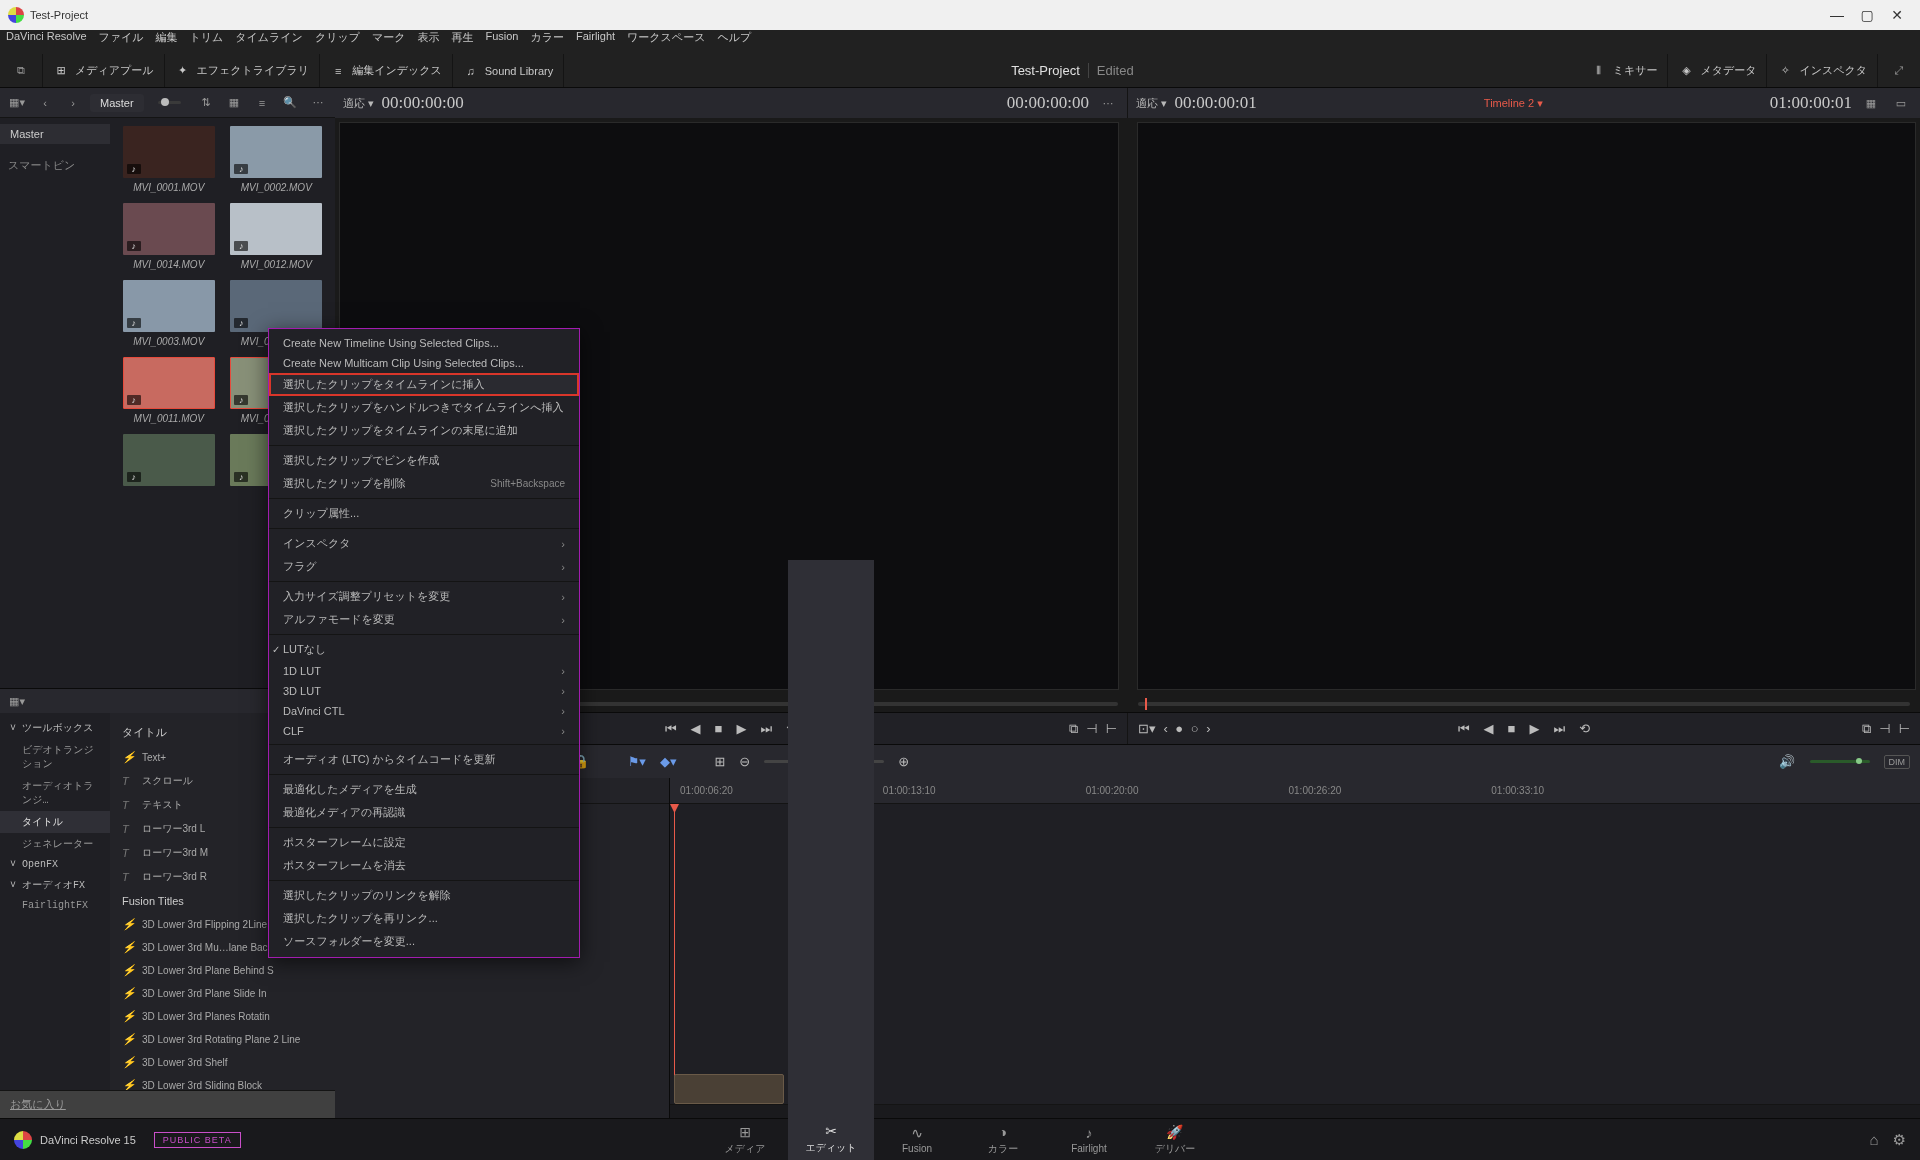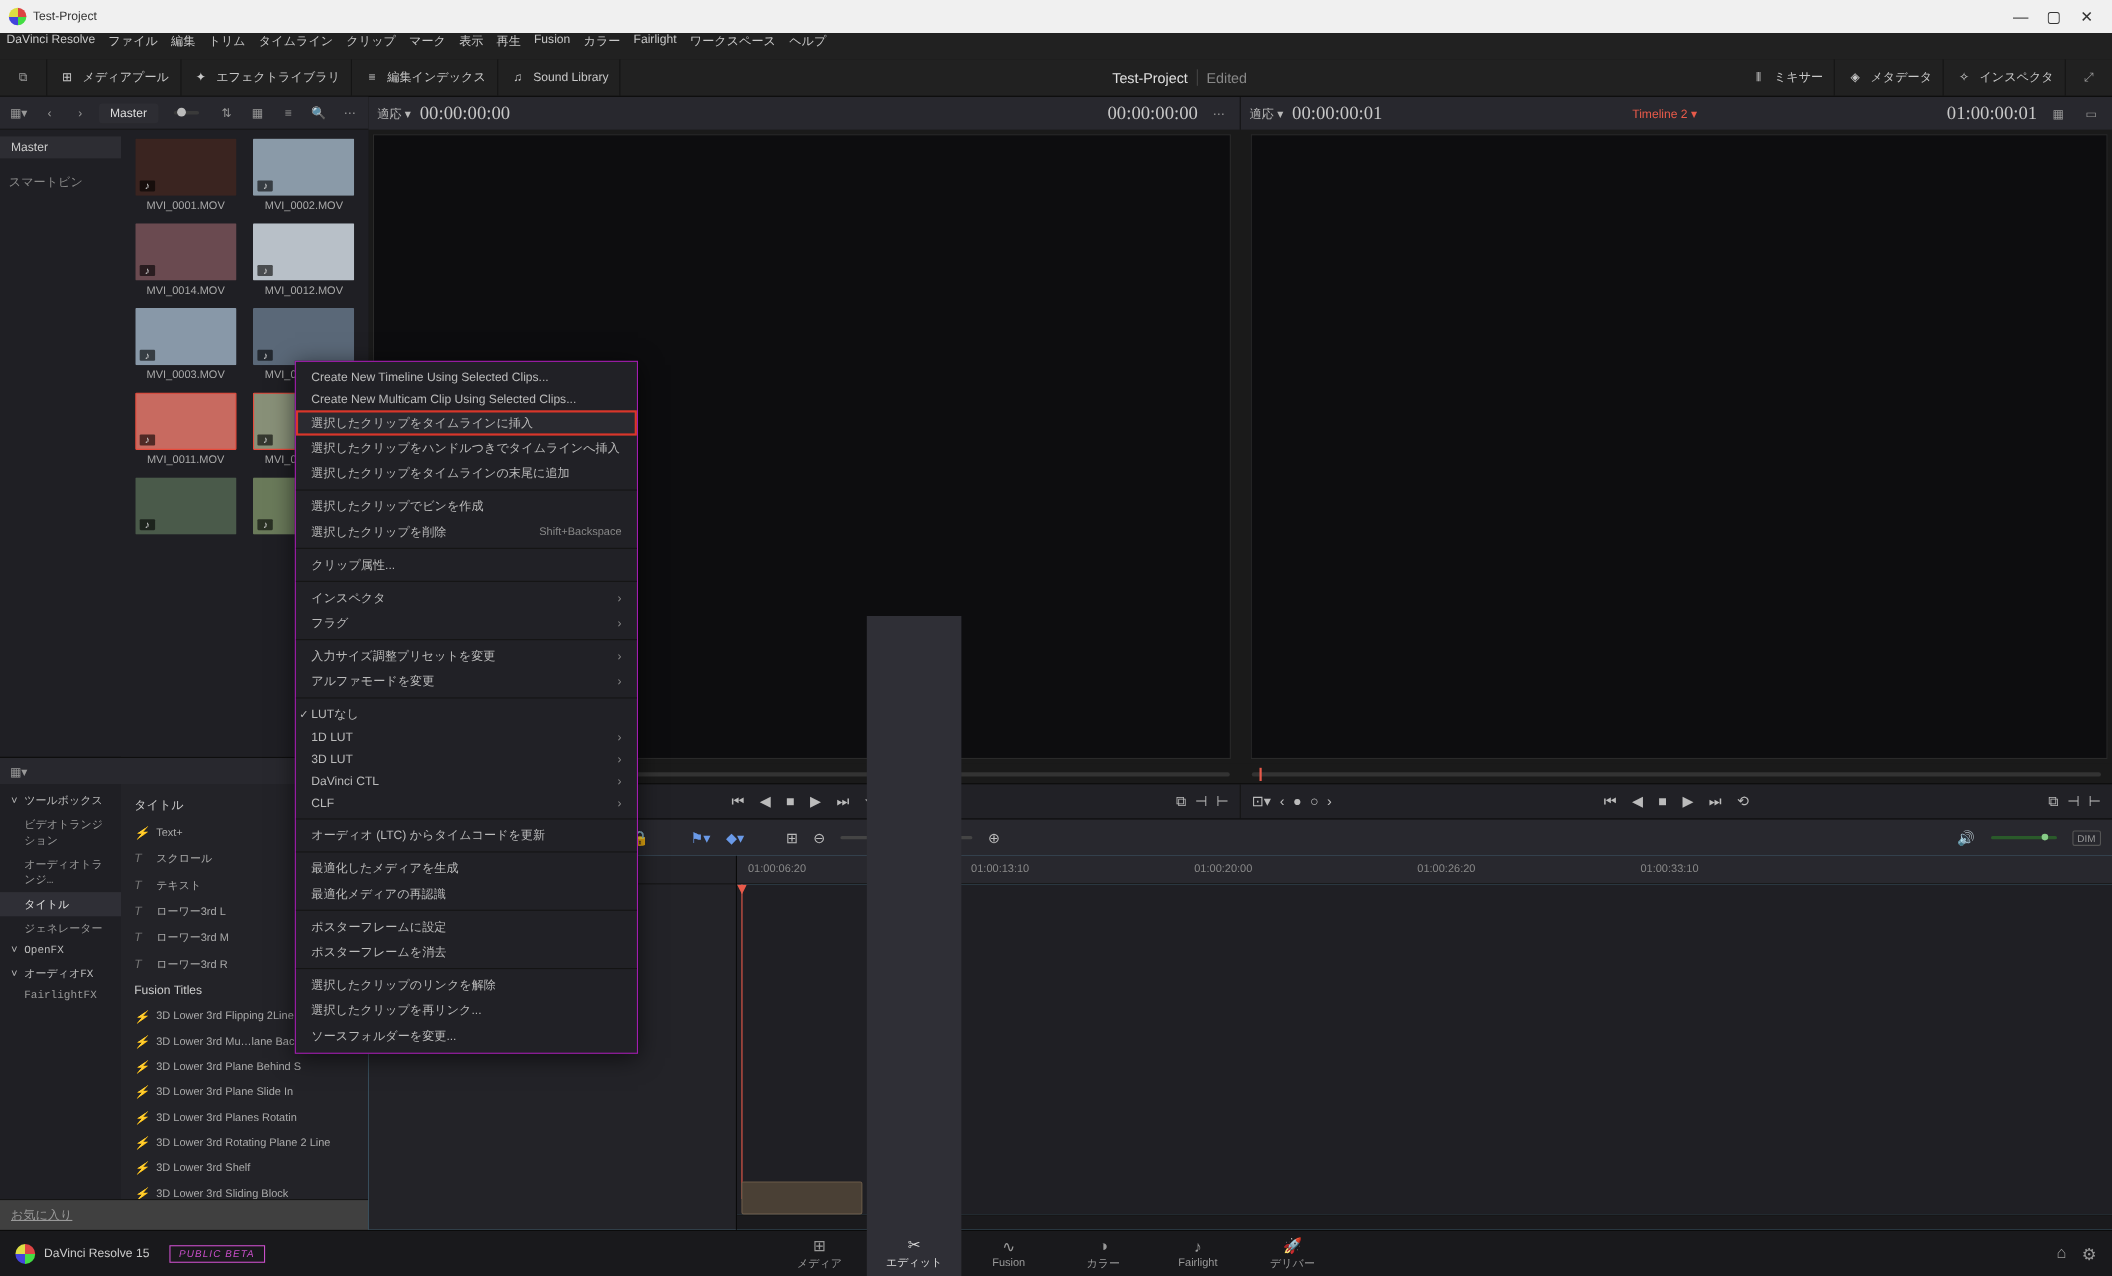--- a/index.html
+++ b/index.html
@@ -27,21 +27,21 @@
 .bin-tree { width:110px; background:#1f1f24; padding:6px 0; }
 .bin-tree .item { padding:4px 10px; color:#ccc; }
 .bin-tree .item.active { background:#2d2d33; }
 .bin-tree .section { padding:4px 8px; color:#888; margin-top:10px; }
 .media-grid { flex:1; padding:8px; overflow-y:auto; display:grid; grid-template-columns:repeat(2,1fr); gap:10px 6px; align-content:start; background:#1f1f24; position:relative; }
 .media-grid::-webkit-scrollbar{width:6px;} .media-grid::-webkit-scrollbar-thumb{background:#444;}
 .clip { display:flex; flex-direction:column; align-items:center; }
 .thumb { width:92px; height:52px; background:#333; border-radius:1px; position:relative; border:1px solid transparent; }
 .thumb.sel { border:1px solid #e64b3c; }
 .thumb .audio-badge { position:absolute; bottom:3px; left:3px; width:14px; height:10px; background:rgba(0,0,0,.6); border-radius:1px; display:flex; align-items:center; justify-content:center; color:#ddd; font-size:9px; }
-.clip-name { font-size:10px; color:#aaa; margin-top:4px; text-align:center; width:92px; overflow:hidden; text-overflow:ellipsis; white-space:nowrap; }
+.clip-name { font-size:10px; color:#aaa; margin-top:4px; text-align:center; width:92px; overflow:hidden; text-overflow:ellipsis; white-space:nowrap;font-style:italic; }
 .effects-panel { flex:0 0 auto; display:flex; flex-direction:column; border-top:1px solid #0a0a0a; height:430px;}
 .effects-header { height:24px; display:flex; align-items:center; padding:0 6px; background:#28282e; gap:4px;}
 .effects-body { display:flex; flex:1; min-height:0; }
 .effects-tree { width:110px; background:#1f1f24; padding:4px 0; overflow-y:auto; }
 .effects-tree .cat { padding:4px 10px; color:#bbb; font-size:10px;font-family:Liberation Mono, monospace; }
 .effects-tree .cat.sub { padding-left:22px; color:#999; }
 .effects-tree .cat.active { background:#2f2f36; color:#e0e0e0; }
 .effects-list { flex:1; background:#232328; overflow-y:auto; padding:6px 0; }
 .effects-list::-webkit-scrollbar{width:6px;} .effects-list::-webkit-scrollbar-thumb{background:#444;}
 .effects-list .header { padding:6px 12px; color:#ccc; font-size:11px; }
@@ -66,40 +66,40 @@
 .transport .corner-l{position:absolute; left:10px; display:flex; gap:8px;}
 .transport .corner-r{position:absolute; right:10px; display:flex; gap:8px;}
 .tbtn { color:#bbb; font-size:13px; }
 .edit-toolbar { height:34px; background:#28282e; display:flex; align-items:center; padding:0 10px; gap:14px; border-top:1px solid #0a0a0a;}
 .edit-toolbar .spacer{flex:1;}
 .edit-toolbar .sl { width:120px; height:3px; background:#444; border-radius:2px; position:relative;}
 .edit-toolbar .sl::before{content:'';position:absolute;width:8px;height:8px;background:#ccc;border-radius:50%;top:-3px;left:40%;}
 .vol-slider {width:60px;height:3px;background:#2a5a2a;border-radius:2px;position:relative;}
 .vol-slider::before{content:'';position:absolute;width:6px;height:6px;background:#8c8;border-radius:50%;top:-2px;right:8px;}
 .dim{border:1px solid #555;padding:1px 4px;font-size:9px;color:#999;border-radius:2px;}
-.timeline { flex:0 0 340px; display:flex; background:#7dd3fc; }
+.timeline { flex:0 0 340px; display:flex; background:#0369a1; }
 .tl-left { width:335px; background:#232328; border-right:1px solid #0a0a0a; position:relative;}
 .tl-right { flex:1; position:relative; }
 .ruler { height:26px; background:#28282e; display:flex; align-items:center; padding-left:10px; gap:150px; color:#888; font-size:10px; font-family:monospace; border-bottom:1px solid #141414; }
 .tl-tracks { height:calc(100% - 26px - 14px); background:#1f1f24; position:relative;}
 .tl-scroll-h{height:14px;background:#1a1a1d;border-top:1px solid #141414;}
 .clip-bar{position:absolute; left:4px; top:2px; width:110px; height:30px; background:#4a4035; border:1px solid #6a5a48; border-radius:2px;}
 .playhead-line{position:absolute;left:4px;top:0;bottom:14px;width:1px;background:#e85a4a;}
 .playhead-line::before{content:'';position:absolute;top:0;left:-4px;width:9px;height:9px;background:#e85a4a;clip-path:polygon(0 0,100% 0,50% 100%);}
 .context-menu { position:absolute; left:268px; top:328px; width:312px; background:#212126; border:1px solid #a21caf; box-shadow:0 4px 20px rgba(0,0,0,.6); z-index:1000; padding:4px 0; }
 .context-menu .mi { padding:4px 14px; color:#bbb; font-size:11px; display:flex; align-items:center; position:relative;}
 .context-menu .mi .arrow { margin-left:auto; color:#888; }
 .context-menu .mi .shortcut { margin-left:auto; color:#888; font-size:10px;}
 .context-menu .mi .check { position:absolute; left:3px; color:#bbb; font-size:10px;}
 .context-menu .sep { height:1px; background:#141414; margin:3px 0; }
 .context-menu .mi.highlight { outline:2px solid #d9362a; outline-offset:-2px; background:#2a2a30;}
 .bottombar { height:42px; background:#19191c; display:flex; align-items:center; padding:0 14px; border-top:1px solid #0a0a0a; }
 .brand { display:flex; align-items:center; gap:8px; color:#ccc; font-size:11px; }
 .brand .logo2 { width:18px; height:18px; border-radius:50%; background:conic-gradient(#d44 0 90deg,#4d4 90deg 180deg,#44d 180deg 270deg,#dd4 270deg); }
-.beta { border:1px solid #c94fc9; color:#c94fc9; padding:2px 8px; font-size:9px; letter-spacing:1px; margin-left:10px;font-style:italic;}
+.beta { border:1px solid #c94fc9; color:#c94fc9; padding:2px 8px; font-size:9px; letter-spacing:1px; margin-left:10px;}
 .pages { position:absolute; left:50%; transform:translateX(-50%); display:flex; height:100%; }
 .page { width:86px; display:flex; flex-direction:column; align-items:center; justify-content:center; gap:2px; color:#999; font-size:10px; }
 .page.active { background:#2f2f36; border-bottom:2px solid #e85a4a; color:#ddd; }
 .page .picon{font-size:14px;}
 .bottombar .right { margin-left:auto; display:flex; gap:14px; color:#999; font-size:15px;}
 </style>
 </head>
 <body>
 
 <div class="titlebar">

